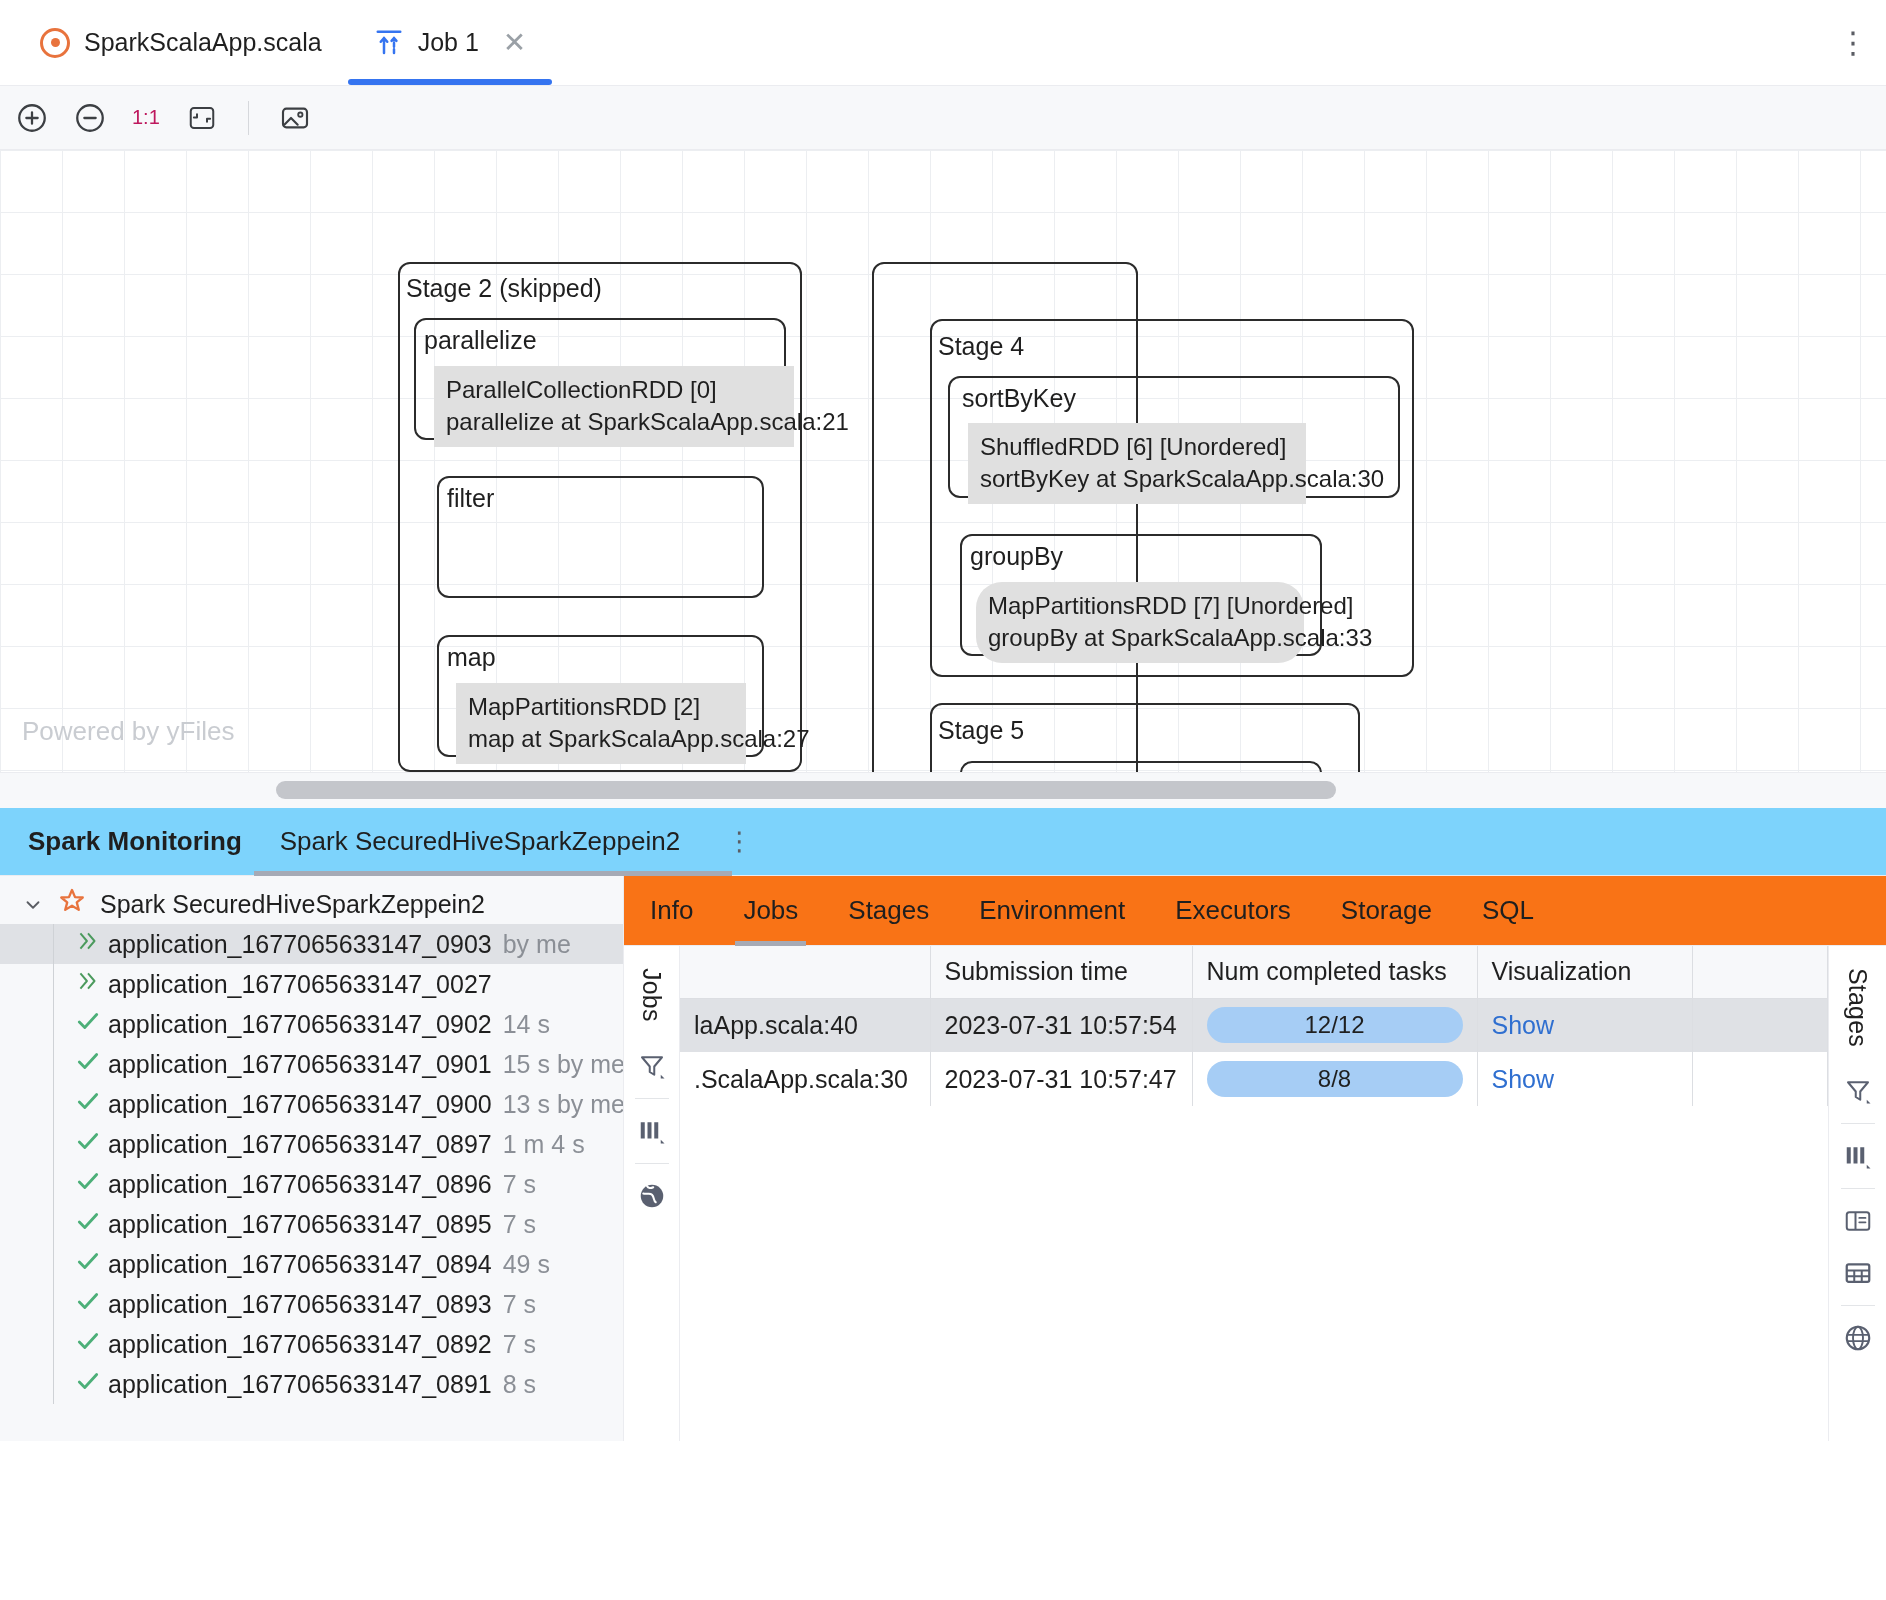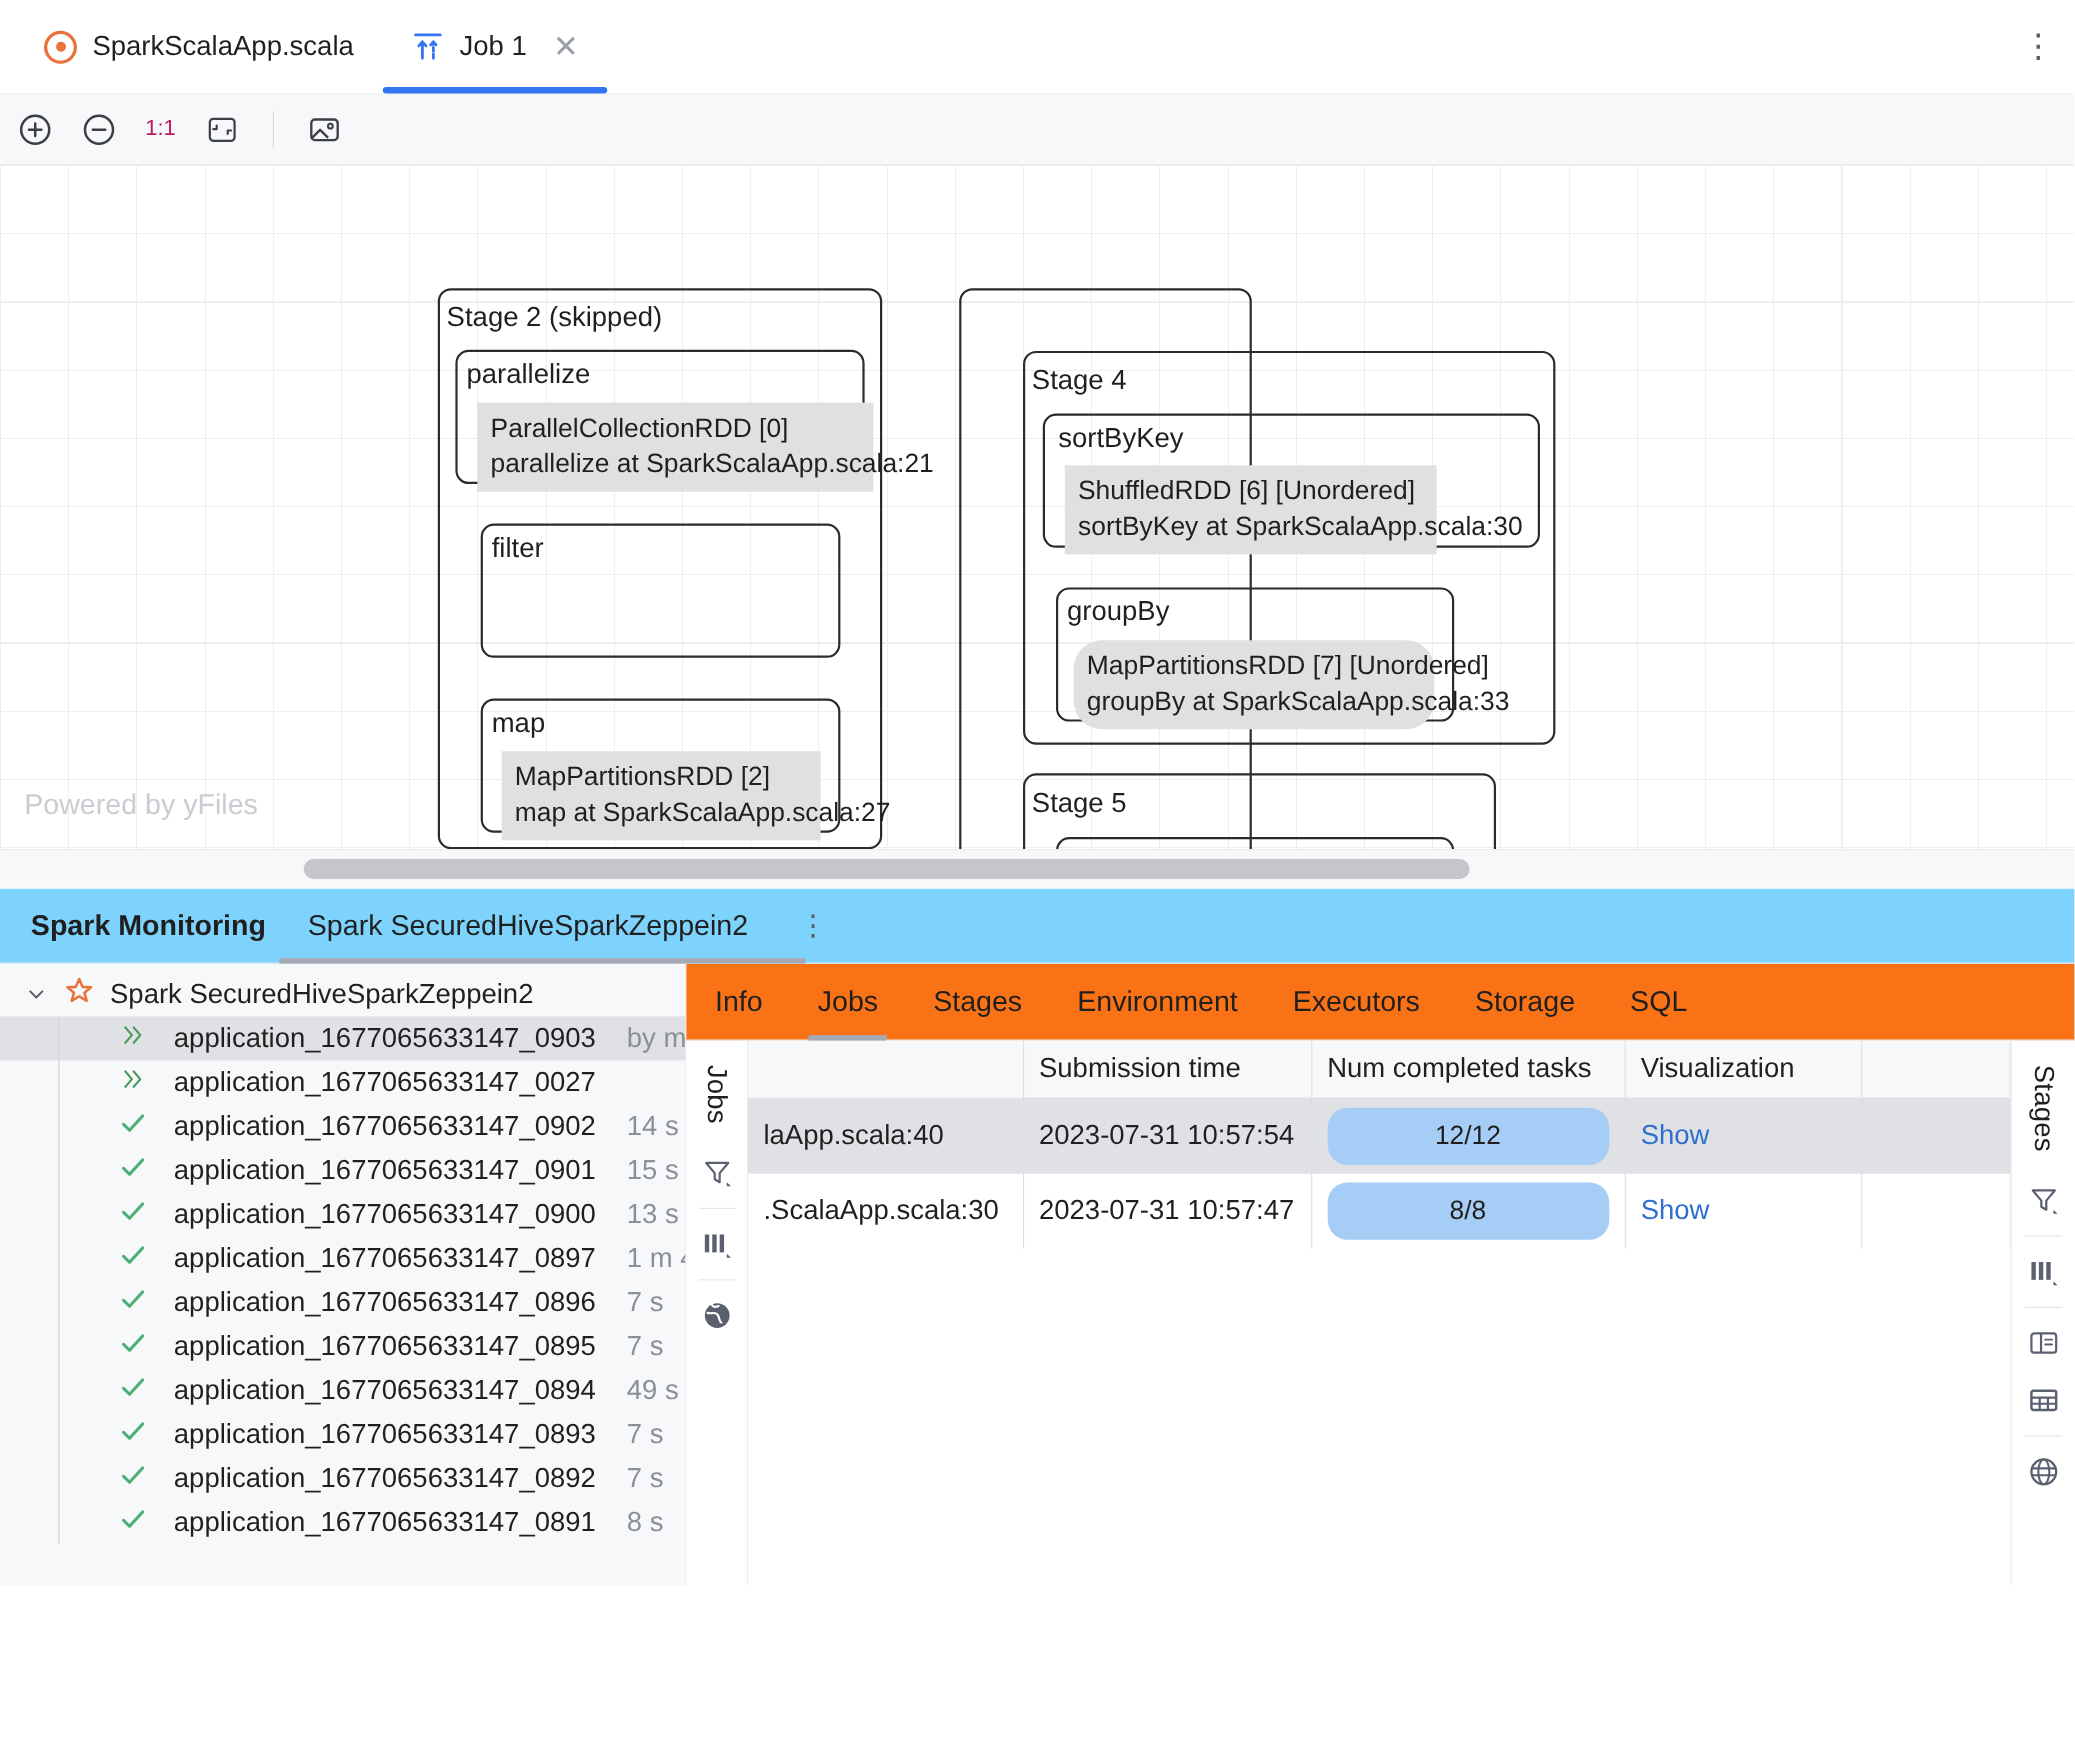--- a/index.html
+++ b/index.html
@@ -170,21 +170,21 @@
   .tree-row {
     display: flex;
     align-items: center;
     height: 40px;
     padding-left: 22px;
     font-size: 25px;
     white-space: nowrap;
     position: relative;
   }
   .tree-row.root { padding-left: 22px; gap: 14px; }
-  .tree-row.child { padding-left: 108px; gap: 24px; }
+  .tree-row.child { padding-left: 75px; gap: 7px; }
   .tree-row.selected { background: #dfe1e5; }
   .chev {
     width: 22px; height: 22px; display: inline-block;
   }
   .tree-label { color: #1f1f1f; }
   .tree-meta { color: #8b8f96; margin-left: 4px; }
   .tree-guide {
     position: absolute;
     left: 53px; top: 0; bottom: 0; width: 1px;
     background: #cfd2d6;
@@ -251,21 +251,21 @@
     border-right: 1px solid #dcdee2;
     height: 54px;
     white-space: nowrap;
     color: #1f1f1f;
   }
   tr.row-selected td { background: #dfe1e5; }
   td.col-desc { overflow: hidden; }
   .progress-pill {
     background: #a6cdf5;
     border-radius: 18px;
-    height: 52px;
+    height: 36px;
     display: flex; align-items: center; justify-content: center;
     font-size: 24px; color: #1f1f1f;
   }
   .link { color: #2f6fd0; }
   .col-w1 { width: 250px; }
   .col-w2 { width: 262px; }
   .col-w3 { width: 285px; }
   .col-w4 { width: 215px; }
 </style>
 </head>

